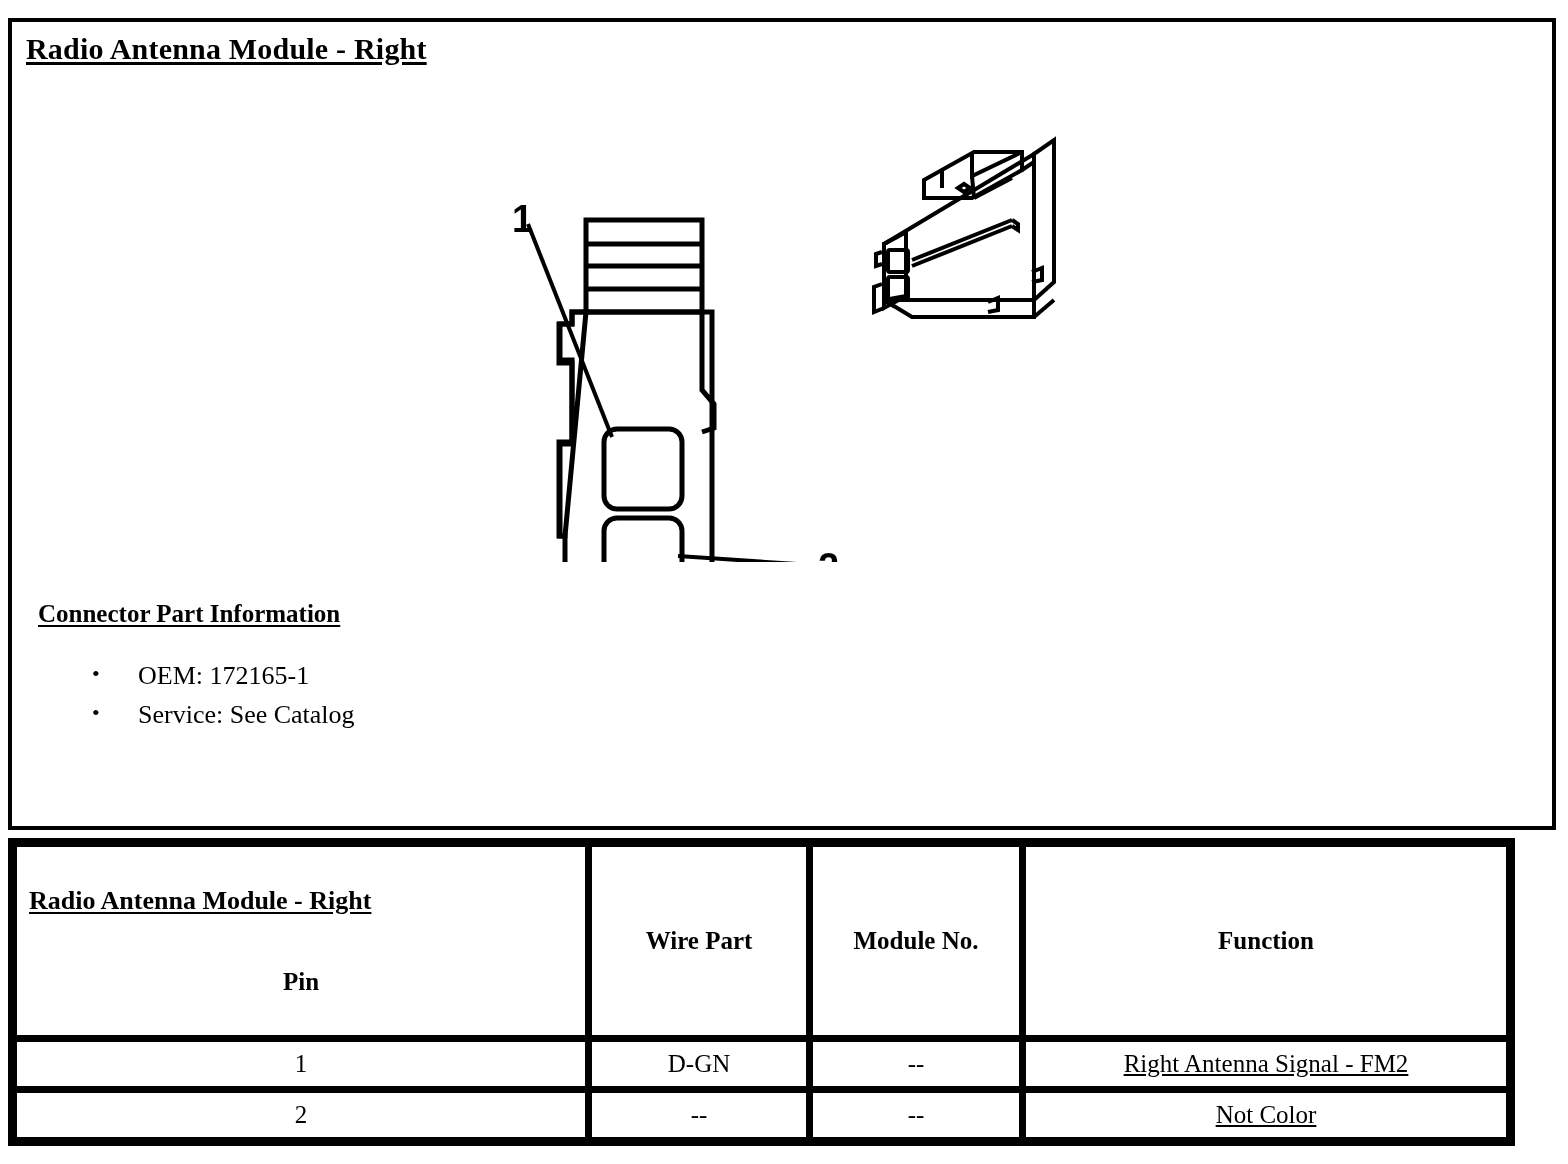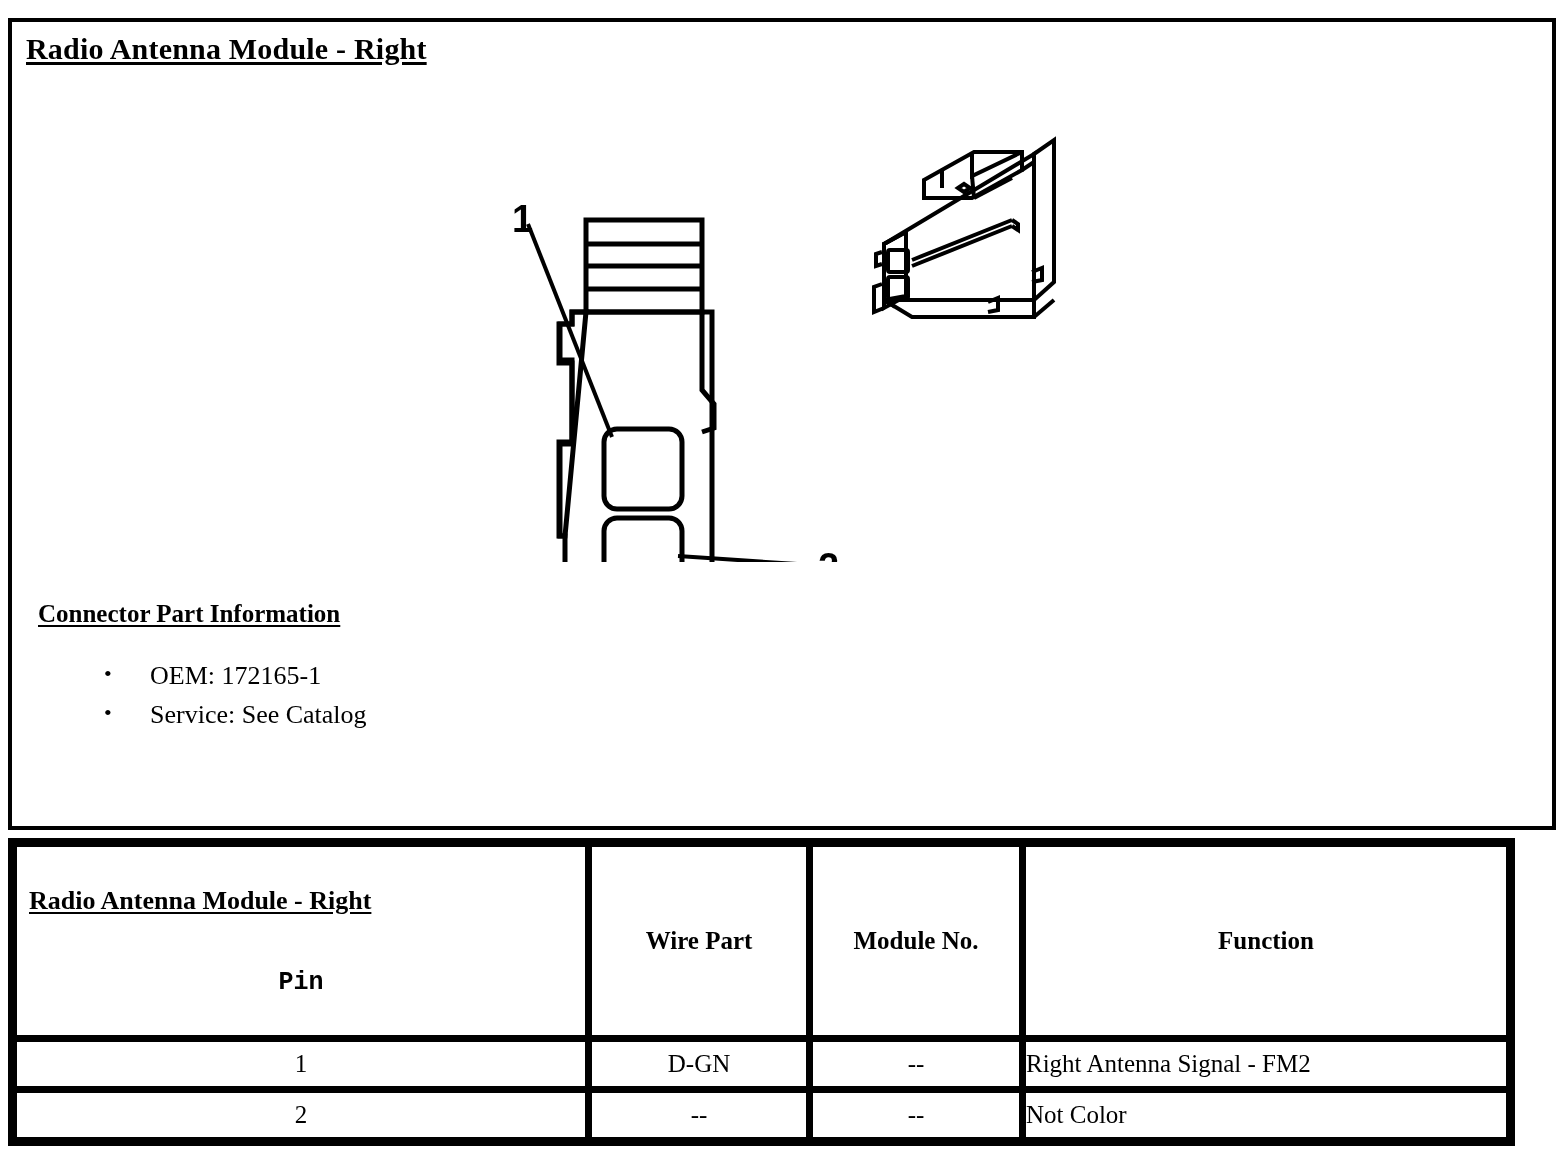--- a/index.html
+++ b/index.html
@@ -59,21 +59,21 @@
   }
   #part-info-heading {
     font-size: 25px;
     font-weight: bold;
     text-decoration: underline;
     text-underline-offset: 3px;
     margin: 0 0 28px 12px;
     white-space: nowrap;
   }
   #part-info-list {
-    margin: 16px;
+    margin: 4px;
     padding: 0;
     list-style: none;
   }
   #part-info-list li {
     font-size: 26px;
     line-height: 39px;
     position: relative;
     padding-left: 108px;
     white-space: nowrap;
   }
@@ -129,32 +129,32 @@
     padding-left: 12px;
     text-decoration: underline;
     text-underline-offset: 3px;
     font-size: 26px;
     margin-bottom: 52px;
   }
   .th-pin-sub {
     display: block;
     text-align: center;
     font-size: 25px;
-    font-family: Liberation Mono, monospace;
   }
 
   tbody td {
     height: 44px;
     text-align: center;
     vertical-align: middle;
     font-weight: normal;
   }
   tbody td.func-cell {
-    text-align: left;
+    text-align: center;
     padding-left: 8px;
+    text-decoration: underline;
   }
 </style>
 </head>
 <body>
 
 <div id="info-panel">
 
   <div id="page-title">Radio Antenna Module - Right</div>
 
   <div id="connector-figure">

